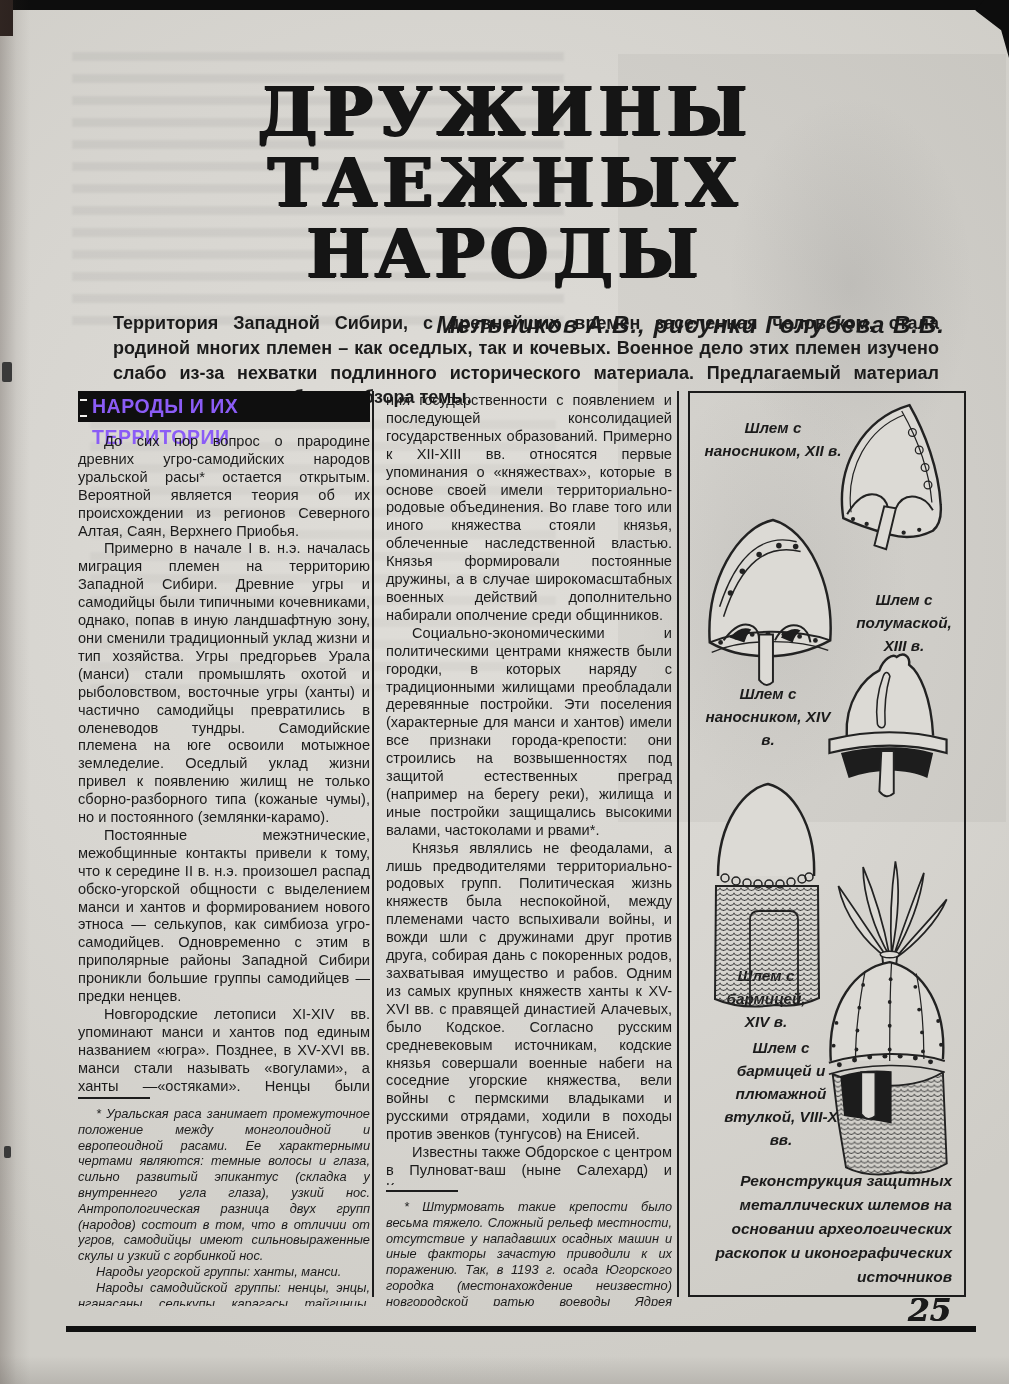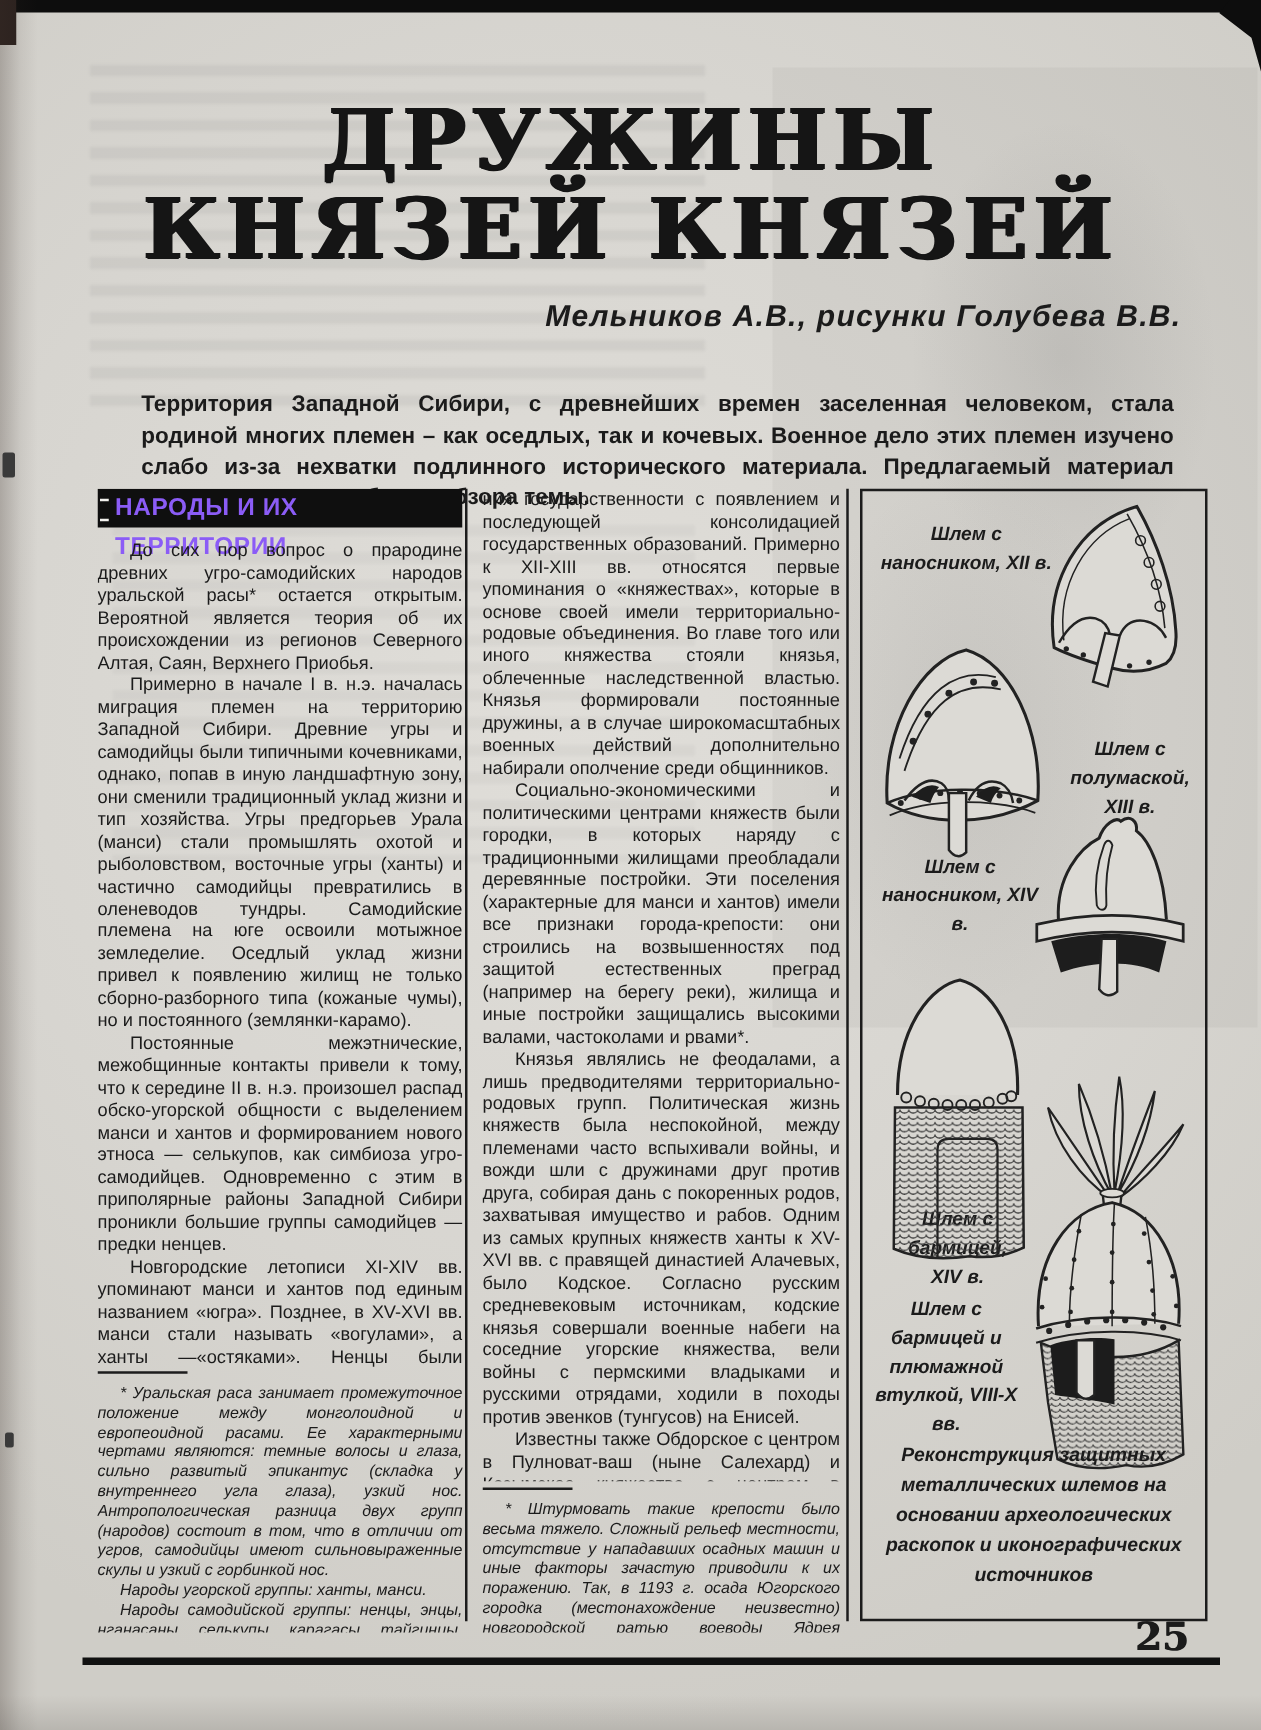--- a/index.html
+++ b/index.html
@@ -56,35 +56,35 @@
   .fn-para{text-indent:18px;margin:0;}
   
   .figbox{position:absolute;left:688px;top:391px;width:274px;height:902px;
         border:2px solid #1c1c1c;}
   .figcap{position:absolute;font-weight:bold;font-style:italic;font-size:15.3px;
         line-height:1.5;text-align:center;}
   .cap1{left:8px;top:24px;width:150px;}
   .cap2{left:158px;top:196px;width:112px;}
   .cap3{left:12px;top:290px;width:132px;}
   .cap4{left:22px;top:572px;width:108px;}
-  .cap5{left:0;top:644px;width:134px;}
-  .capbottom{position:absolute;left:12px;top:760px;width:250px;font-weight:bold;
-        font-style:italic;font-size:15.5px;line-height:1.55;text-align:center;}
+  .cap5{left:24px;top:644px;width:134px;}
+  .capbottom{position:absolute;left:12px;top:776px;width:250px;font-weight:bold;
+        font-style:italic;font-size:15.5px;line-height:1.55;text-align:right;}
   .helm{position:absolute;}
   .h1{left:128px;top:2px;}
   .h2{left:0px;top:102px;}
   .h3{left:126px;top:250px;}
   .h4{left:2px;top:372px;}
   .h5{left:118px;top:458px;}
   
   .footer-left{position:absolute;left:76px;top:1294px;font-family:"DejaVu Serif",serif;
         font-weight:bold;font-style:italic;font-size:29px;letter-spacing:1px;
         text-shadow:.7px 0 currentColor;}
   .footer-page{position:absolute;right:58px;top:1292px;font-family:"DejaVu Serif",serif;
-        font-weight:bold;font-size:31px;text-shadow:.7px 0 currentColor;}
+        font-weight:bold;font-style:italic;font-size:31px;text-shadow:.7px 0 currentColor;}
   .footer-rule{position:absolute;left:66px;top:1326px;width:910px;height:6px;background:#111;}
   .bottom-shade{position:absolute;left:0;bottom:0;width:100%;height:28px;
         background:linear-gradient(180deg,transparent,rgba(80,75,70,.18));}
   svg{display:block;}
 </style>
 </head>
 <body>
 
 <div class="page">
 
@@ -93,21 +93,21 @@
   <div class="ghost-img" style="left:618px;top:54px;width:388px;height:768px;"></div>
   <div class="topbar"></div>
   <div class="corner-wedge"></div>
   <div class="left-ink"></div>
   <div class="spine"></div>
   <div class="edge-mark" style="left:2px;top:362px;width:10px;height:20px;"></div>
   <div class="edge-mark" style="left:4px;top:1146px;width:7px;height:12px;"></div>
 
   <div class="masthead">
     <div class="title-line">ДРУЖИНЫ</div>
-    <div class="title-line">КНЯЗЕЙ КНЯЗЕЙ</div>
+    <div class="title-line">ТАЕЖНЫХ НАРОДЫ</div>
     <div class="byline">Мельников А.В., рисунки Голубева В.В.</div>
   </div>
 
   <div class="lead">Территория Западной Сибири, с древнейших времен заселенная человеком, стала родиной многих племен – как оседлых, так и кочевых. Военное дело этих племен изучено слабо из-за нехватки подлинного исторического материала. Предлагаемый материал предназначен для общего обзора темы.</div>
 
   <div class="col col1">
     <div class="hdr">
       <span class="hdr-notch"></span>
       <span>НАРОДЫ И ИХ ТЕРРИТОРИИ</span>
     </div>

